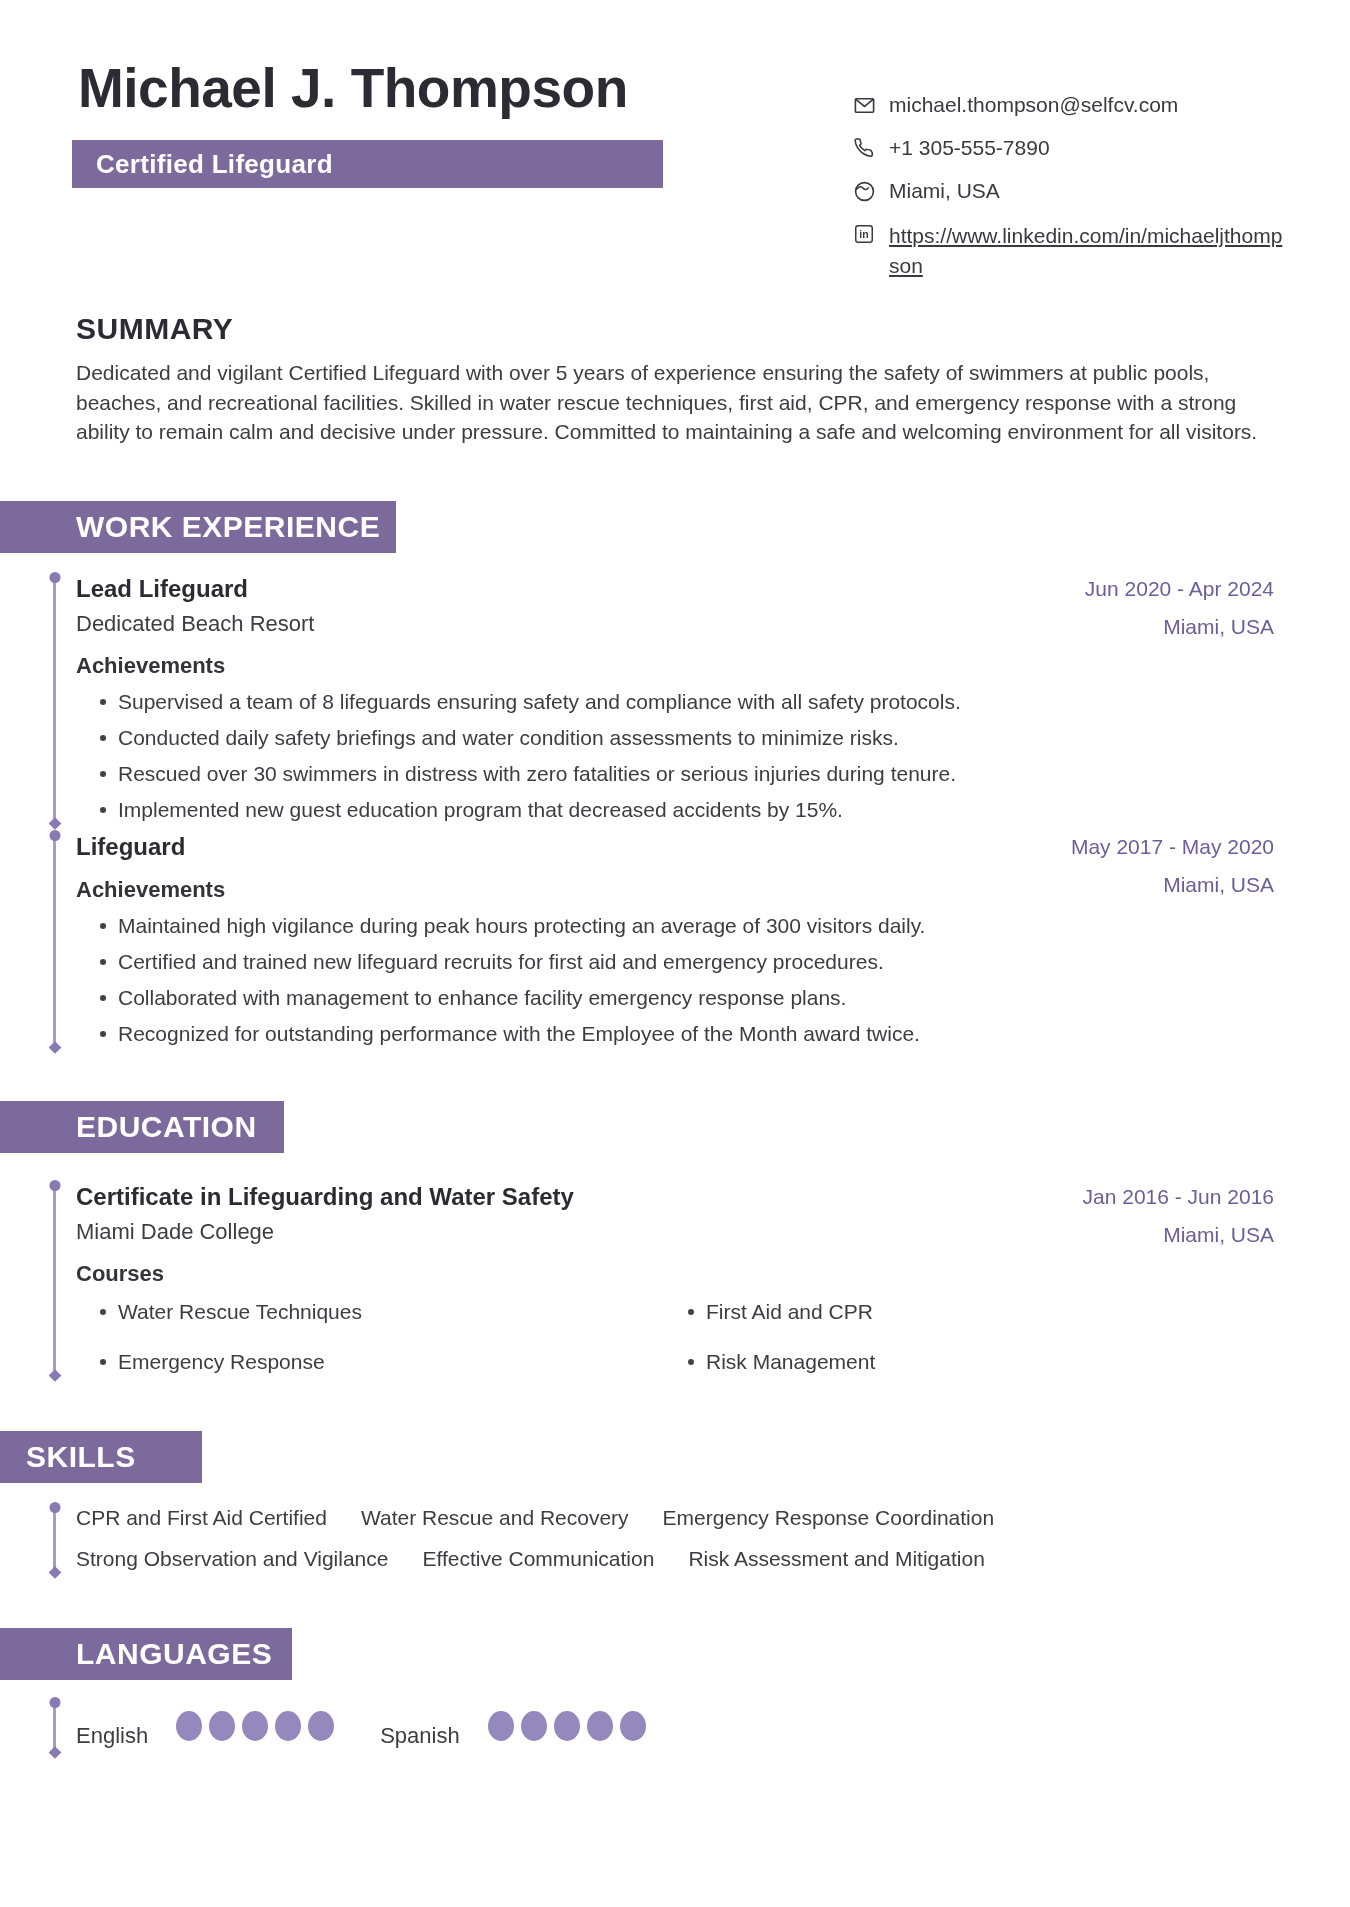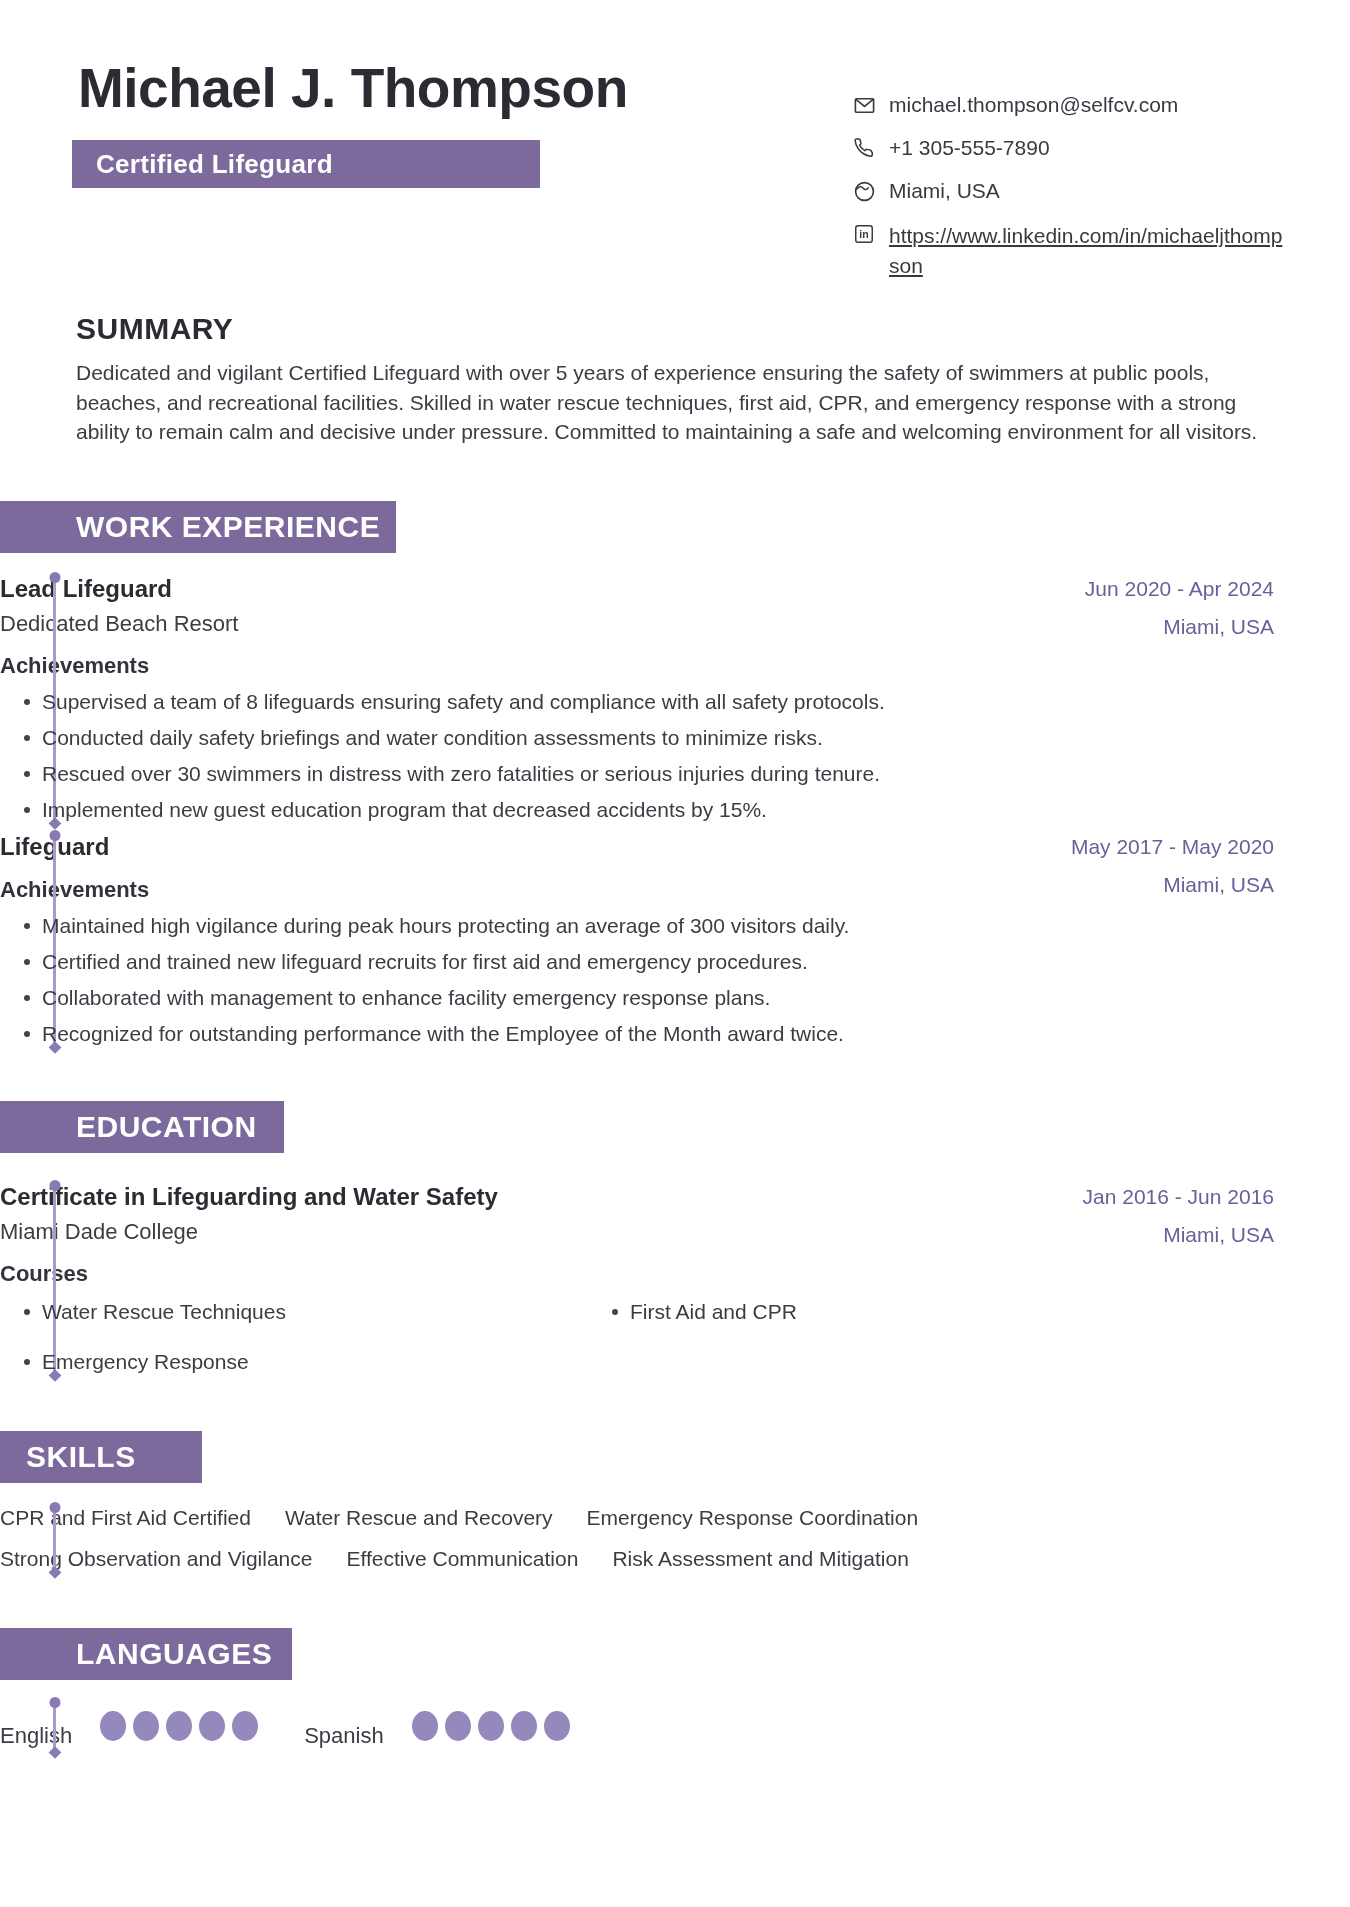--- a/index.html
+++ b/index.html
@@ -12,21 +12,21 @@
     width:1350px;height:1907px;background:#ffffff;position:relative;overflow:hidden;
     font-family:"Liberation Sans","DejaVu Sans",sans-serif;color:var(--text-body);
     margin:0 auto;
   }
   
   .name{
     margin:58px 0 0 78px;font-size:55px;line-height:60px;font-weight:700;
     color:var(--text-dark);letter-spacing:-0.5px;
   }
   .title-banner{
-    margin:22px 0 0 72px;width:468px;height:48px;background:var(--accent);
+    margin:22px 0 0 72px;width:591px;height:48px;background:var(--accent);
     color:var(--banner-text);font-size:26px;font-weight:700;line-height:48px;
     padding-left:24px;letter-spacing:0.3px;
   }
   .contact{position:absolute;top:92px;left:852px;width:440px;font-size:21px;color:#3a3942;}
   .c-item{display:flex;align-items:flex-start;gap:13px;margin-bottom:17px;line-height:26px;}
   .c-icon{width:24px;height:26px;display:flex;align-items:center;justify-content:center;flex:none;}
   .c-icon svg{display:block;}
   .c-link{color:#3a3942;text-decoration:underline;width:402px;word-break:break-all;line-height:30px;display:block;}
   
   .sec-heading{
@@ -39,21 +39,21 @@
   .banner-work{width:396px;margin-top:54px;}
   .banner-edu{width:284px;margin-top:54px;}
   .banner-skills{width:202px;margin-top:56px;padding-left:26px;}
   .banner-langs{width:292px;margin-top:56px;}
   
   .summary{margin:124px 0 0 76px;}
   .summary p{
     margin:12px 0 17px;font-size:21px;line-height:29.5px;width:1205px;color:var(--text-body);
   }
   
-  .entry{position:relative;}
+  .entry{position:relative;padding-left:76px;}
   .rail{position:absolute;left:53px;top:4px;bottom:3px;width:3px;background:var(--rail);border-radius:2px;}
   .rail::before{
     content:'';position:absolute;top:-7px;left:50%;transform:translateX(-50%);
     width:11px;height:11px;border-radius:50%;background:var(--marker);
   }
   .rail::after{
     content:'';position:absolute;bottom:-8px;left:50%;
     width:9px;height:9px;background:var(--marker);transform:translateX(-50%) rotate(45deg);
   }
   .entry h3{margin:0;font-size:24px;font-weight:700;color:var(--text-dark);line-height:28px;}
@@ -200,20 +200,21 @@
       <div class="company">Miami Dade College</div>
       <div class="meta">
         <span class="dates">Jan 2016 - Jun 2016</span>
         <span class="loc">Miami, USA</span>
       </div>
       <div class="label">Courses</div>
       <div class="course-grid">
         <div class="course">Water Rescue Techniques</div>
         <div class="course">First Aid and CPR</div>
         <div class="course">Emergency Response</div>
+        <div class="course">Risk Management</div>
       </div>
     </div>
   </section>
 
   <section>
     <div class="banner banner-skills">
       <span>SKILLS</span>
     </div>
     <div class="entry entry-skills">
       <div class="rail"></div>

